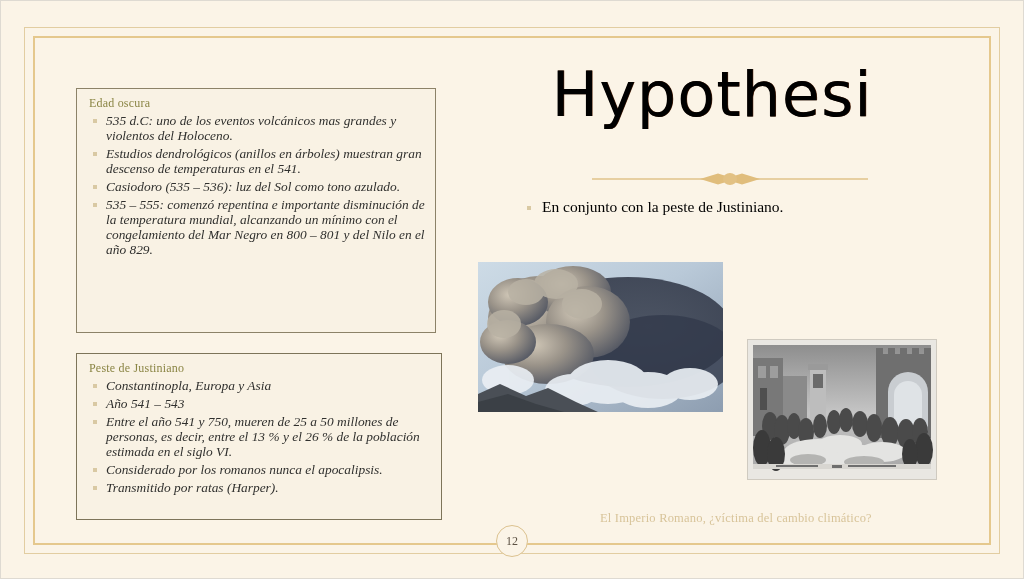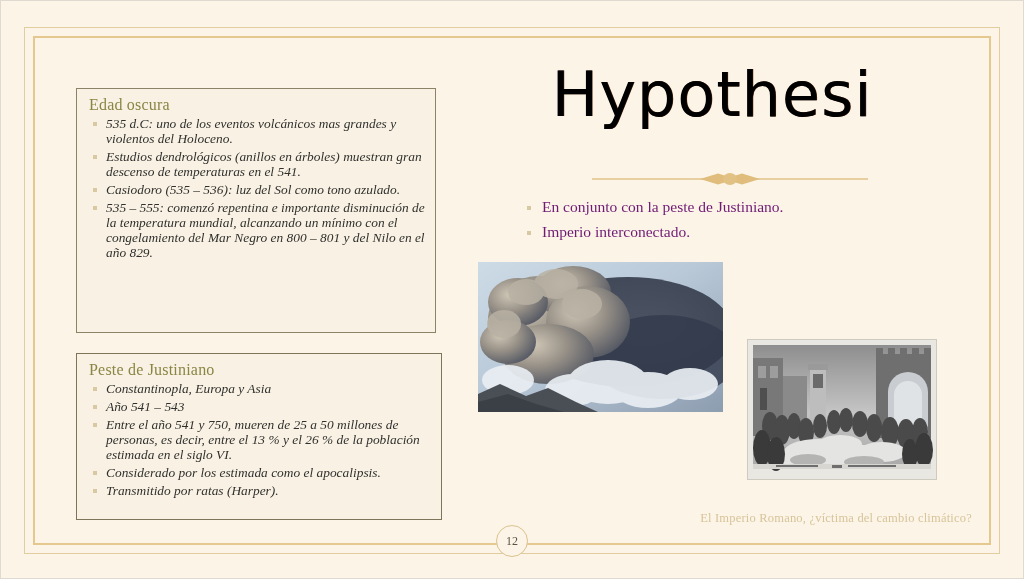--- a/index.html
+++ b/index.html
@@ -88,21 +88,21 @@
   #box-peste {
     left: 76px;
     top: 345px;
     width: 366px;
     height: 167px;
     margin-top: 8px;
   }
 
   .box-title {
     font-family: "Liberation Serif", serif;
-    font-size: 16px;
+    font-size: 12px;
     color: #8a8544;
     margin: 0 0 2px 2px;
     letter-spacing: 0.2px;
   }
 
   ul.bullets {
     list-style: none;
     margin: 0;
     padding: 0;
     font-style: italic;
@@ -170,21 +170,21 @@
     margin: 0;
     padding: 0;
   }
   ul.bullets-right > li {
     position: relative;
     padding-left: 22px;
     margin-bottom: 6px;
     font-family: "Liberation Serif", serif;
     font-size: 15.5px;
     line-height: 1.2;
-    color: #701a75;
+    color: #000000;
   }
   ul.bullets-right > li::before {
     content: "";
     position: absolute;
     left: 7px;
     top: 8px;
     width: 4px;
     height: 4px;
     background: #d9c9a3;
   }
@@ -209,21 +209,21 @@
     background: #e8e6e1;
     border: 1px solid #cfcac0;
     box-sizing: border-box;
   }
 
   .footer-note {
     position: absolute;
     left: 600px;
     top: 511px;
     width: 372px;
-    text-align: right;
+    text-align: left;
     font-family: "Liberation Serif", serif;
     font-size: 12.5px;
     color: #d8c49a;
     letter-spacing: 0.2px;
   }
 </style>
 </head>
 <body>
 
 <div class="slide">
@@ -241,42 +241,41 @@
       <li>535 – 555: comenzó repentina e importante disminución de la temperatura mundial, alcanzando un mínimo con el congelamiento del Mar Negro en 800 – 801 y del Nilo en el año 829.</li>
     </ul>
   </div>
 
   <div class="textbox-dark" id="box-peste">
     <div class="box-title">Peste de Justiniano</div>
     <ul class="bullets">
       <li>Constantinopla, Europa y Asia</li>
       <li>Año 541 – 543</li>
       <li>Entre el año 541 y 750,  mueren de 25 a 50 millones de personas, es decir, entre el 13 % y el 26 % de la población estimada en el siglo VI.</li>
-      <li>Considerado por los estimada como el apocalipsis.</li>
+      <li>Considerado por los romanos nunca el apocalipsis.</li>
       <li>Transmitido por ratas (Harper).</li>
     </ul>
   </div>
 
   <div class="title-wrap">
     <div class="title-main">Hypothesi</div>
   </div>
 
   <div class="divider">
     <svg width="276" height="14" viewBox="0 0 276 14">
       <line x1="0" y1="7" x2="112" y2="7" stroke="#e0c38a" stroke-width="1.4"></line>
       <line x1="164" y1="7" x2="276" y2="7" stroke="#e0c38a" stroke-width="1.4"></line>
       <polygon points="108,7 126,1.5 144,7 126,12.5" fill="#e0bd7c"></polygon>
       <polygon points="132,7 150,1.5 168,7 150,12.5" fill="#e0bd7c"></polygon>
       <ellipse cx="138" cy="7" rx="7" ry="6" fill="#e2c184"></ellipse>
     </svg>
   </div>
 
   <ul class="bullets-right">
     <li>En conjunto con la peste de Justiniano.</li>
-    <li>Imperio interconectado.</li>
   </ul>
 
   <div class="photo" id="img-volcano">
     <svg width="245" height="150" viewBox="0 0 245 150" preserveAspectRatio="none">
       <defs>
         <linearGradient id="sky" x1="0" y1="0" x2="1" y2="1">
           <stop offset="0%" stop-color="#cddbe6"></stop>
           <stop offset="45%" stop-color="#b9c9d8"></stop>
           <stop offset="100%" stop-color="#8d9db0"></stop>
         </linearGradient>

